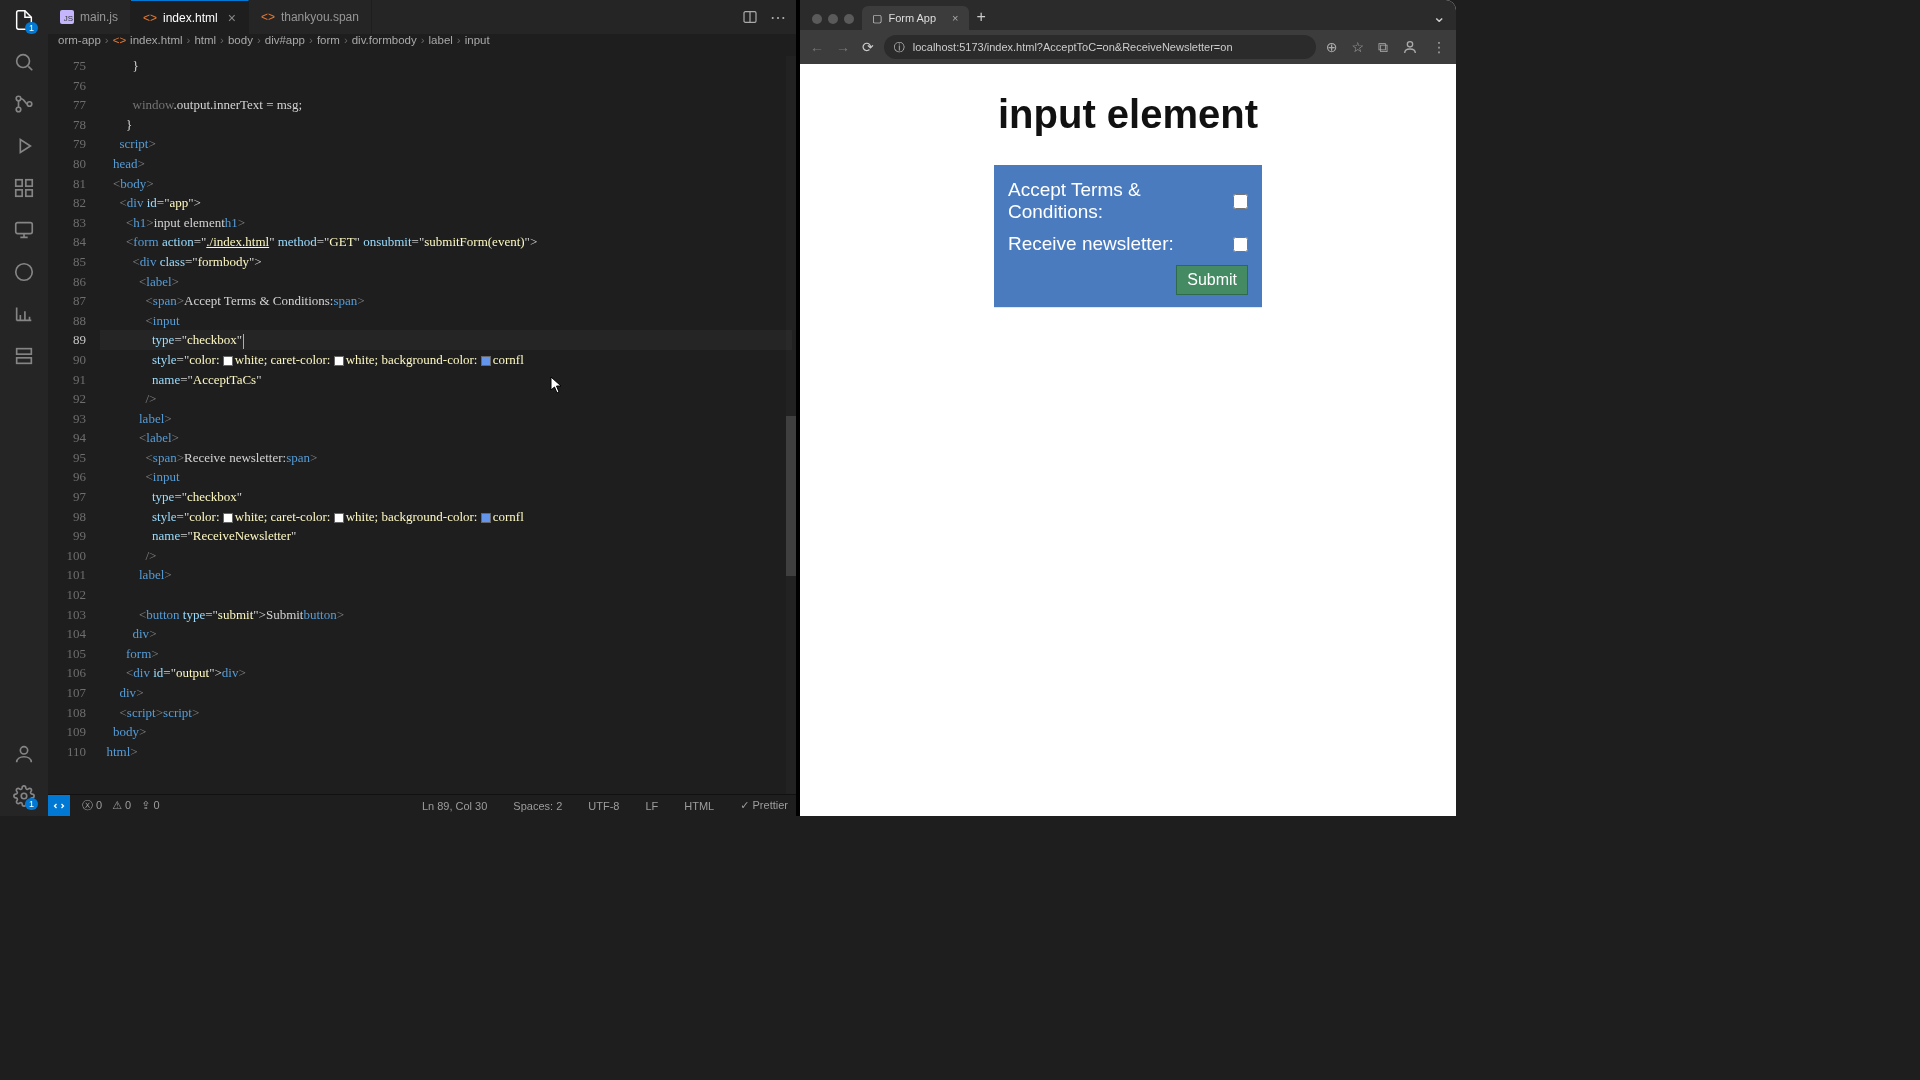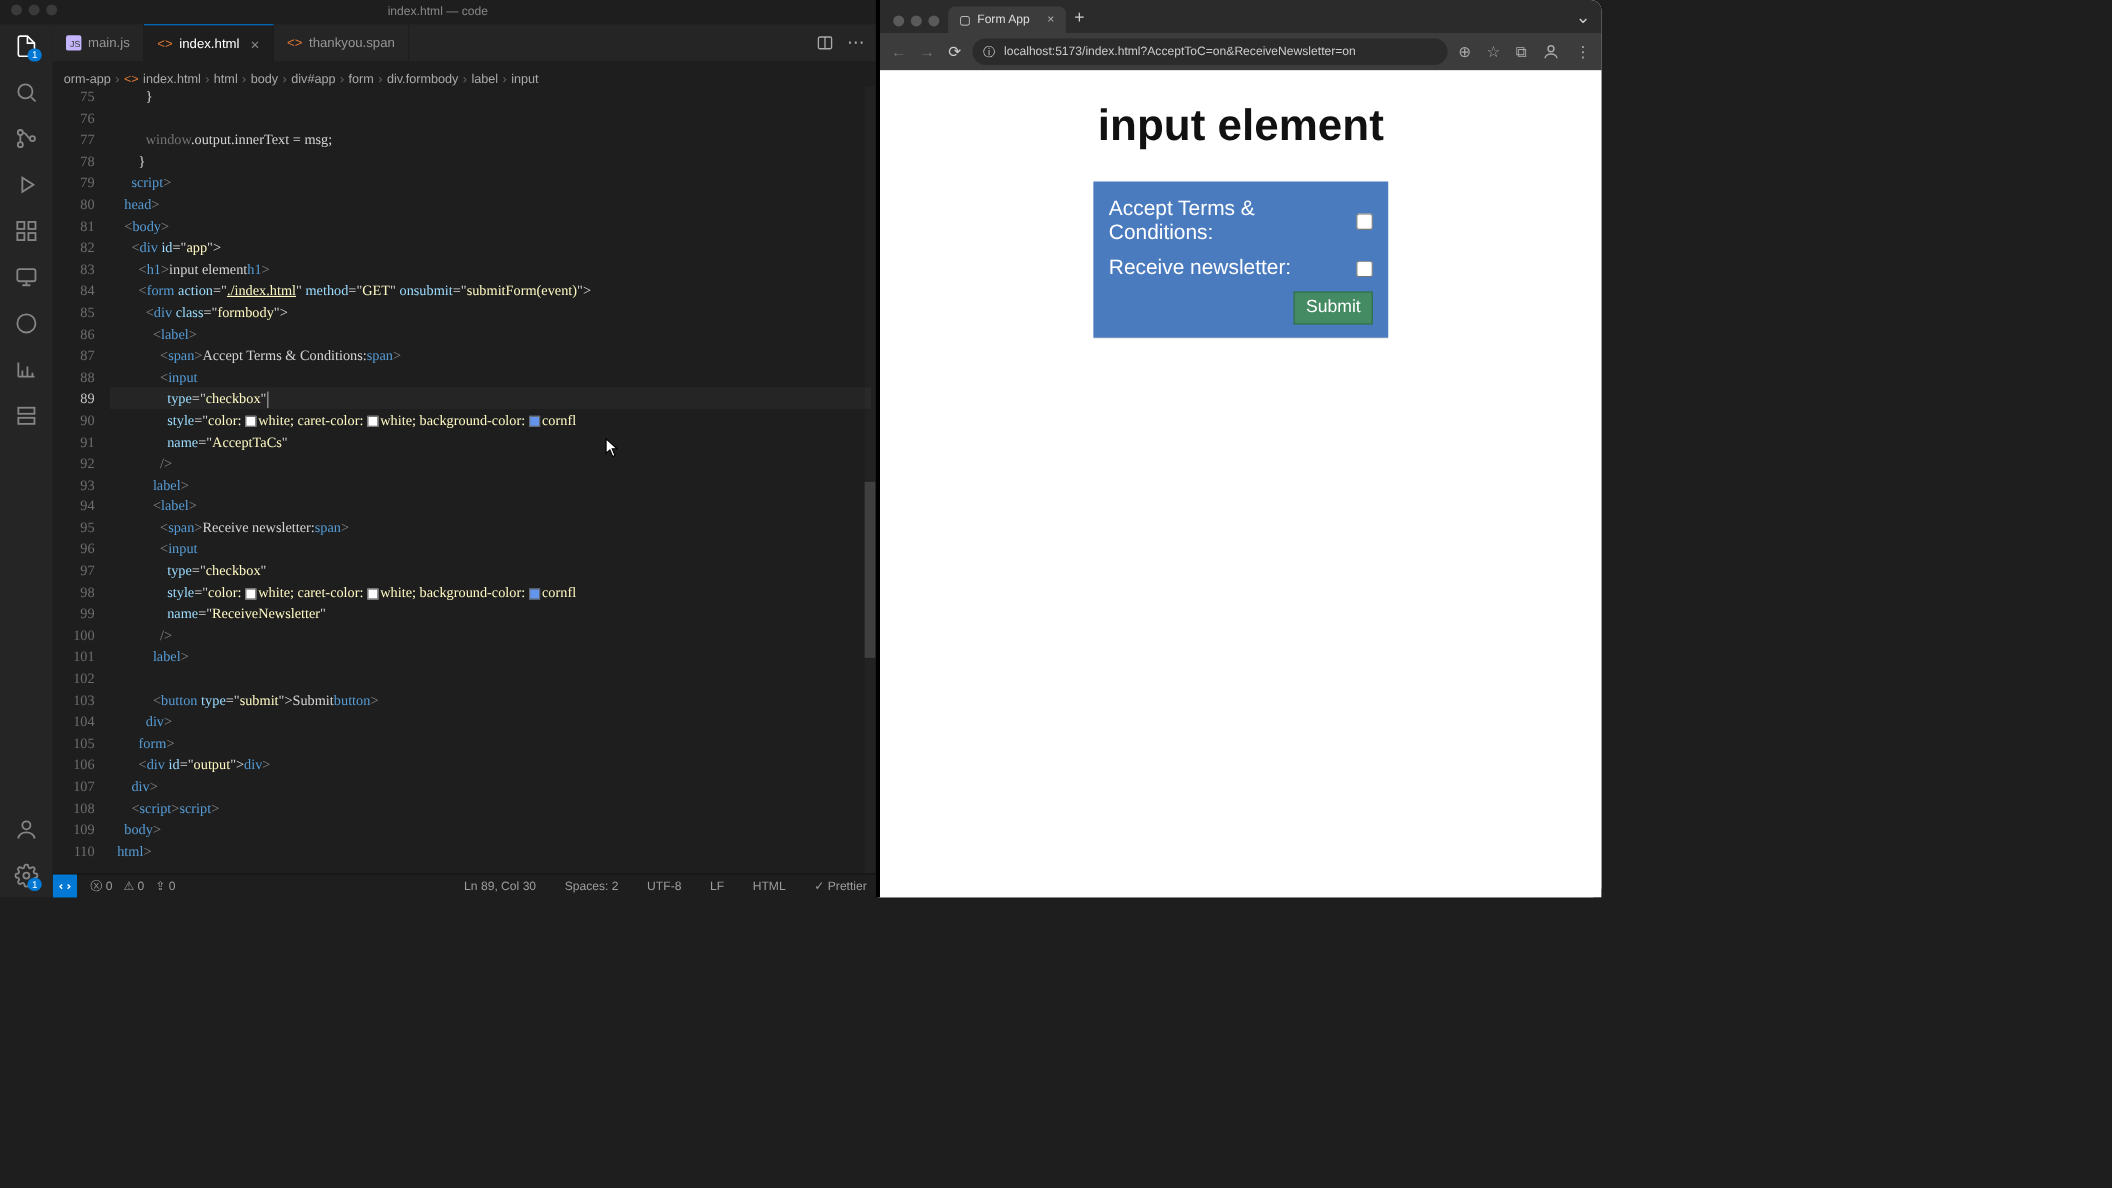--- a/index.html
+++ b/index.html
@@ -17,21 +17,21 @@
   .activitybar .ab-icon.active { color:#fff; }
   .activitybar .badge { position:absolute; bottom:-2px; right:-2px; background:#0078d4; color:#fff; border-radius:8px; font-size:9px; padding:0 4px; line-height:12px; }
   .activitybar .bottom { margin-top:auto; margin-bottom:8px; display:flex; flex-direction:column; align-items:center; gap:18px;}
   .editor-area { flex:1; display:flex; flex-direction:column; min-width:0; }
   .tabs { height:34px; display:flex; align-items:stretch; background:#252526; }
   .tab { display:flex; align-items:center; gap:6px; padding:0 12px; font-size:12px; color:#969696; border-right:1px solid #1e1e1e; cursor:pointer; }
   .tab.active { background:#1e1e1e; color:#fff; border-top:1px solid #0078d4; }
   .tab .fi { width:14px; height:14px; }
   .tab .close { color:#888; font-size:14px; margin-left:4px; }
   .tab-actions { margin-left:auto; display:flex; align-items:center; gap:12px; padding-right:10px; color:#aaa; }
-  .breadcrumb { height:22px; background:#1e1e1e; display:flex; align-items:flex-end; font-size:11.5px; color:#a9a9a9; padding:0 10px; gap:4px; overflow:hidden; white-space:nowrap; }
+  .breadcrumb { height:22px; background:#1e1e1e; display:flex; align-items:flex-start; font-size:11.5px; color:#a9a9a9; padding:0 10px; gap:4px; overflow:hidden; white-space:nowrap; }
   .breadcrumb .sep { color:#666; }
   .code { flex:1; display:flex; font-family: Liberation Serif, serif; font-size:13px; line-height:19.6px; overflow:hidden; position:relative; background:#1e1e1e; }
   .gutter { width:52px; text-align:right; color:#6e6e6e; padding-right:14px; user-select:none; }
   .gutter div { height:19.6px; }
   .gutter .hl { color:#c6c6c6; }
   .lines { flex:1; white-space:pre; color:#d4d4d4; overflow:hidden; padding-right:4px;}
   .lines div { height:19.6px; }
   .minimap { position:absolute; right:0; top:0; width:10px; height:100%; background:rgba(255,255,255,0.02);}
   .minimap .thumb { position:absolute; right:0; width:10px; background:rgba(200,200,200,0.18); top:360px; height:160px;}
   .statusbar { height:22px; background:#1e1e1e; color:#9d9d9d; display:flex; align-items:center; font-size:11px; padding:0 8px; gap:14px; border-top:1px solid #111;}
@@ -75,28 +75,20 @@
   .mouse-cursor { position:absolute; left:502px; top:322px; font-size:16px; color:#000; z-index:50; transform:translateY(-2px);}
 
   svg { display:block; }
 </style>
 </head>
 <body>
 
 <div class="root">
 
   <div class="vscode">
-    <div class="vs-titlebar">
-      <div class="traffic">
-          <span></span>
-          <span></span>
-          <span></span>
-        </div>
-      <span>index.html — code</span>
-    </div>
     <div class="vs-body">
       <div class="activitybar">
         <div class="ab-icon active">
           <svg width="22" height="22" viewBox="0 0 24 24" fill="none" stroke="currentColor" stroke-width="1.6">
               <path d="M13 2H6a2 2 0 0 0-2 2v16a2 2 0 0 0 2 2h12a2 2 0 0 0 2-2V9z"></path>
               <path d="M13 2v7h7"></path>
             </svg>
           <span class="badge">1</span>
         </div>
         <div class="ab-icon">

